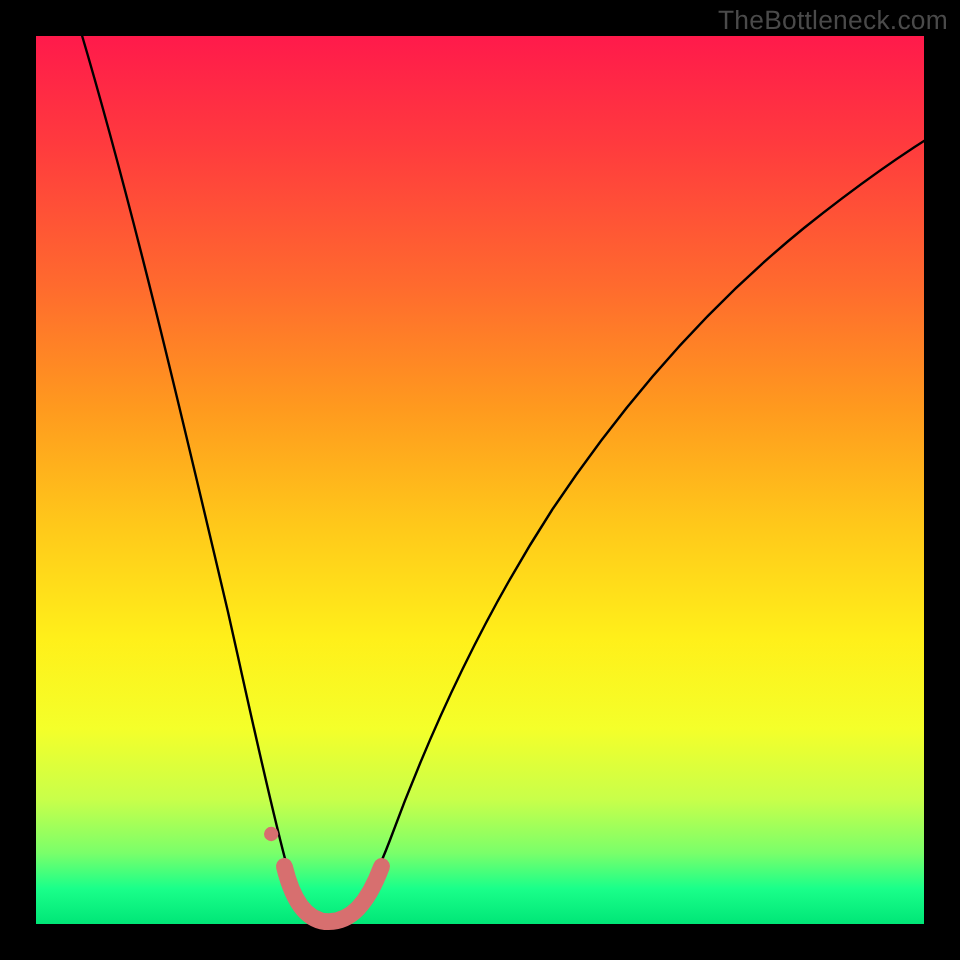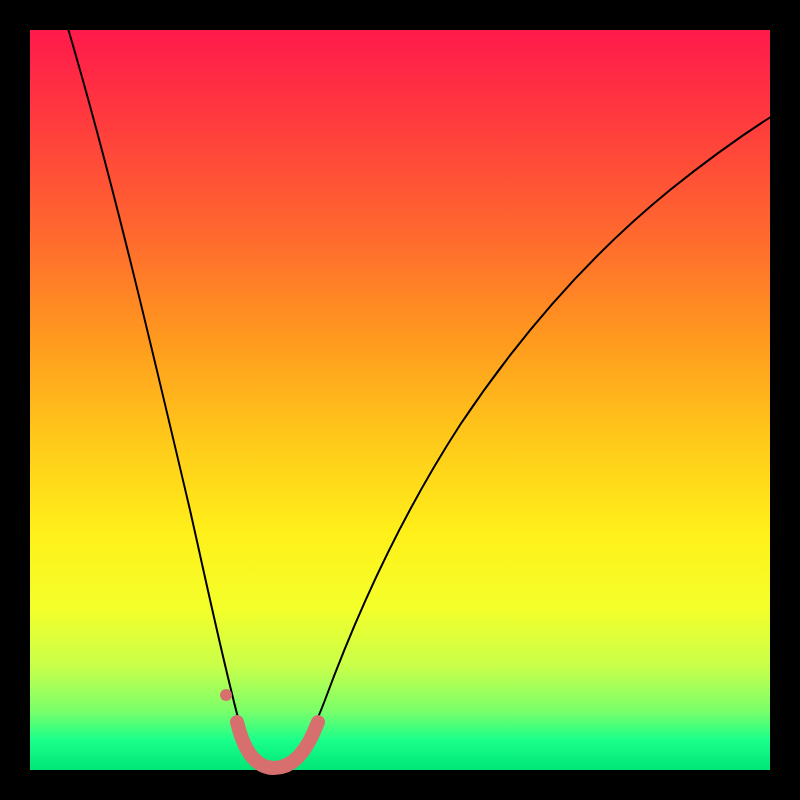--- a/index.html
+++ b/index.html
@@ -77,13 +77,14 @@
 
       <circle cx="196" cy="665" r="6" fill="#d76f6f"></circle>
 
       <path d="M 207 692
                C 215 725, 228 738, 244 738
                C 262 738, 276 724, 288 692" fill="none" stroke="#d76f6f" stroke-width="14" stroke-linecap="round"></path>
     </svg>
 
   </div>
 
+  <div class="watermark">TheBottleneck.com</div>
 </div>
 
 </body></html>

